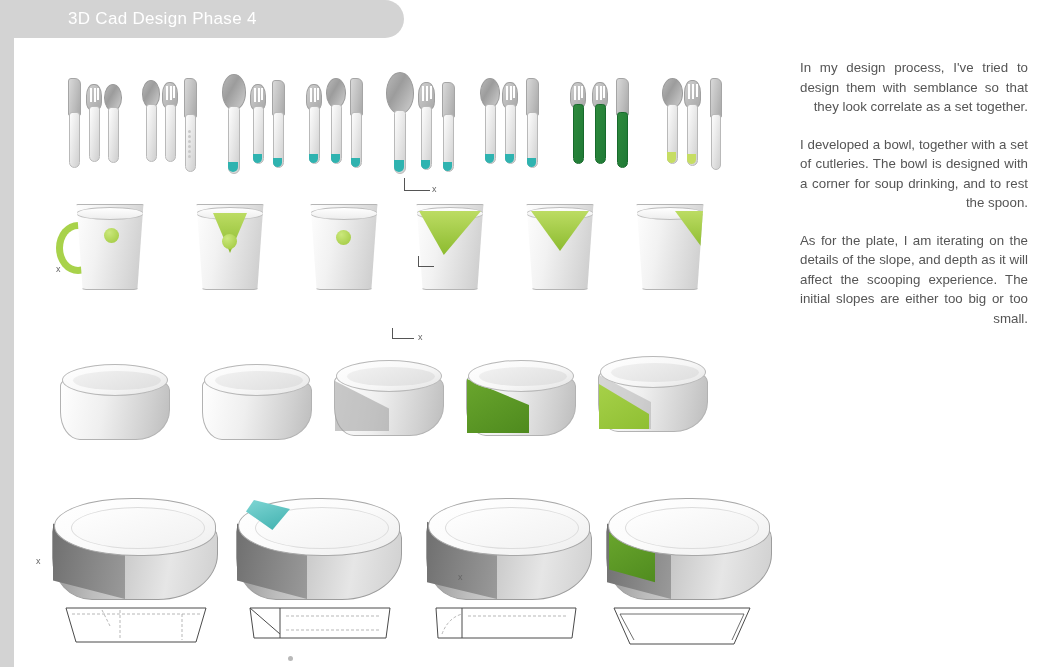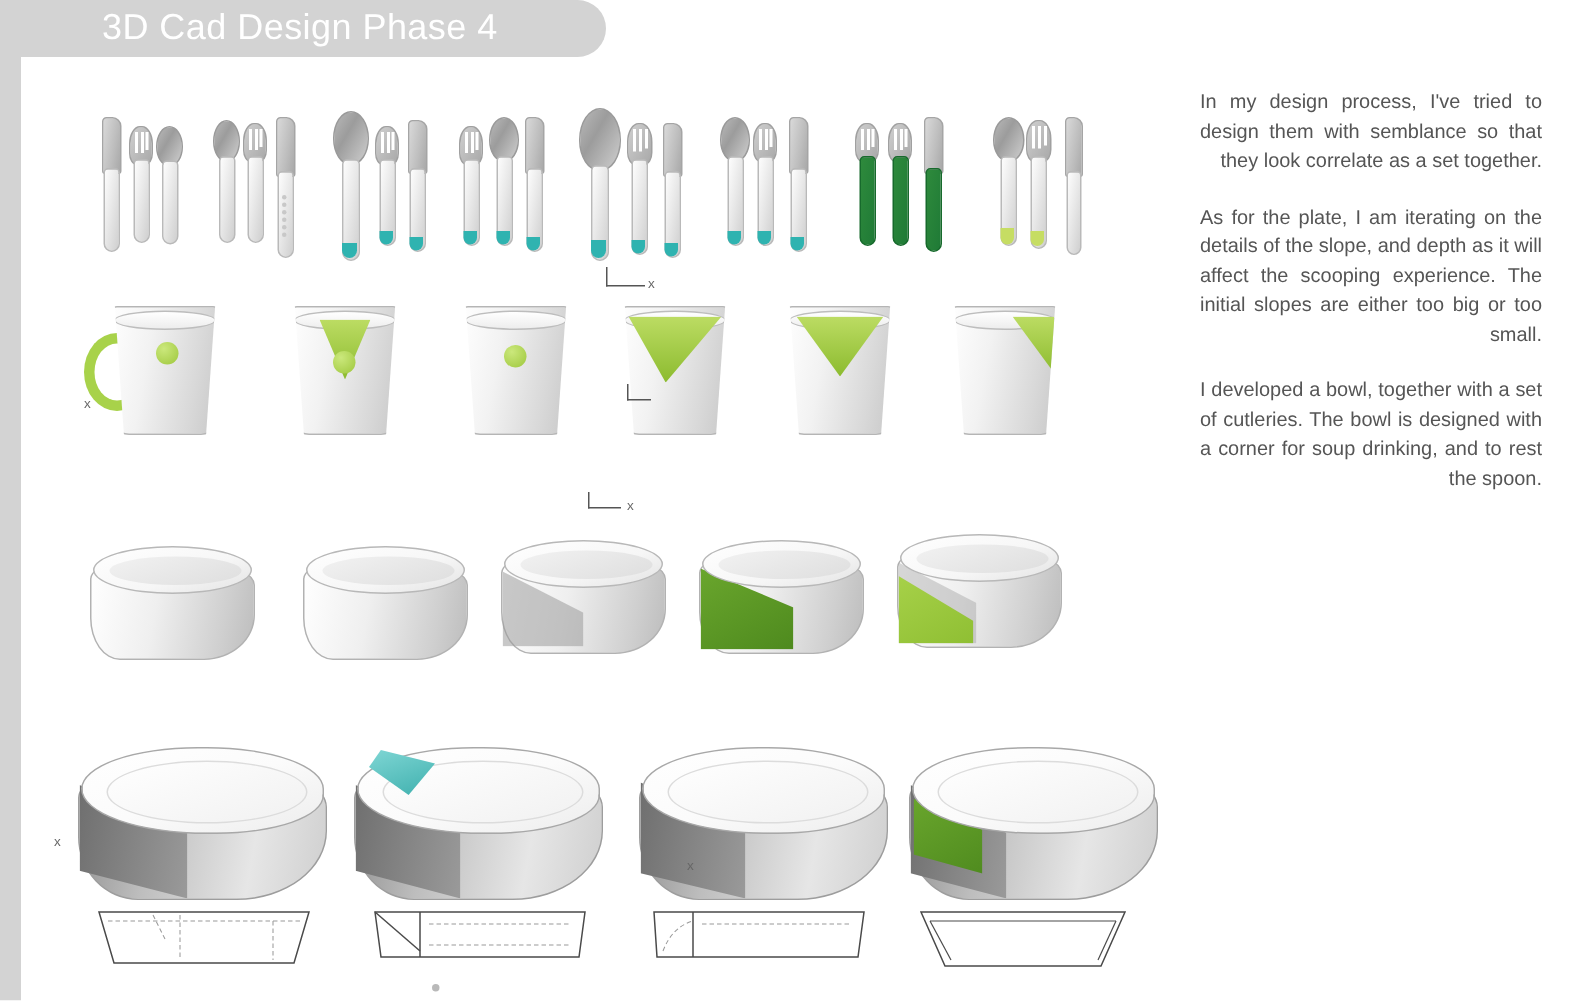--- a/index.html
+++ b/index.html
@@ -35,21 +35,21 @@
     top: 0;
     width: 404px;
     height: 38px;
     background: #d3d3d3;
     border-radius: 0 19px 19px 0;
     display: flex;
     align-items: center;
   }
   .title-text {
     margin-left: 68px;
-    font-size: 24px;
+    font-size: 17px;
     color: #ffffff;
     letter-spacing: 0.3px;
     font-weight: 400;
     white-space: nowrap;
   }
   
   .text-column {
     position: absolute;
     left: 800px;
     top: 58px;
@@ -260,22 +260,22 @@
 <div class="page">
 
   <div class="left-stripe"></div>
 
   <div class="title-banner">
     <div class="title-text">3D Cad Design Phase 4</div>
   </div>
 
   <div class="text-column">
     <p>In my design process, I've tried to design them with semblance so that they look correlate as a set together.</p>
+    <p>I developed a bowl, together with a set of cutleries. The bowl is designed with a corner for soup drinking, and to rest the spoon.</p>
     <p>As for the plate, I am iterating on the details of the slope, and depth as it will affect the scooping experience. The initial slopes are either too big or too small.</p>
-    <p>I developed a bowl, together with a set of cutleries. The bowl is designed with a corner for soup drinking, and to rest the spoon.</p>
   </div>
 
   <div class="canvas">
 
     <div class="row" style="top:28px;height:120px;">
 
       <div class="cutlery-group" style="left:52px;top:0;">
         <div class="knife" style="left:0;top:6px;">
           <div class="knife-blade" style="left:2px;top:0;width:11px;height:36px;"></div>
           <div class="utensil-handle" style="left:3px;top:34px;width:9px;height:54px;"></div>

